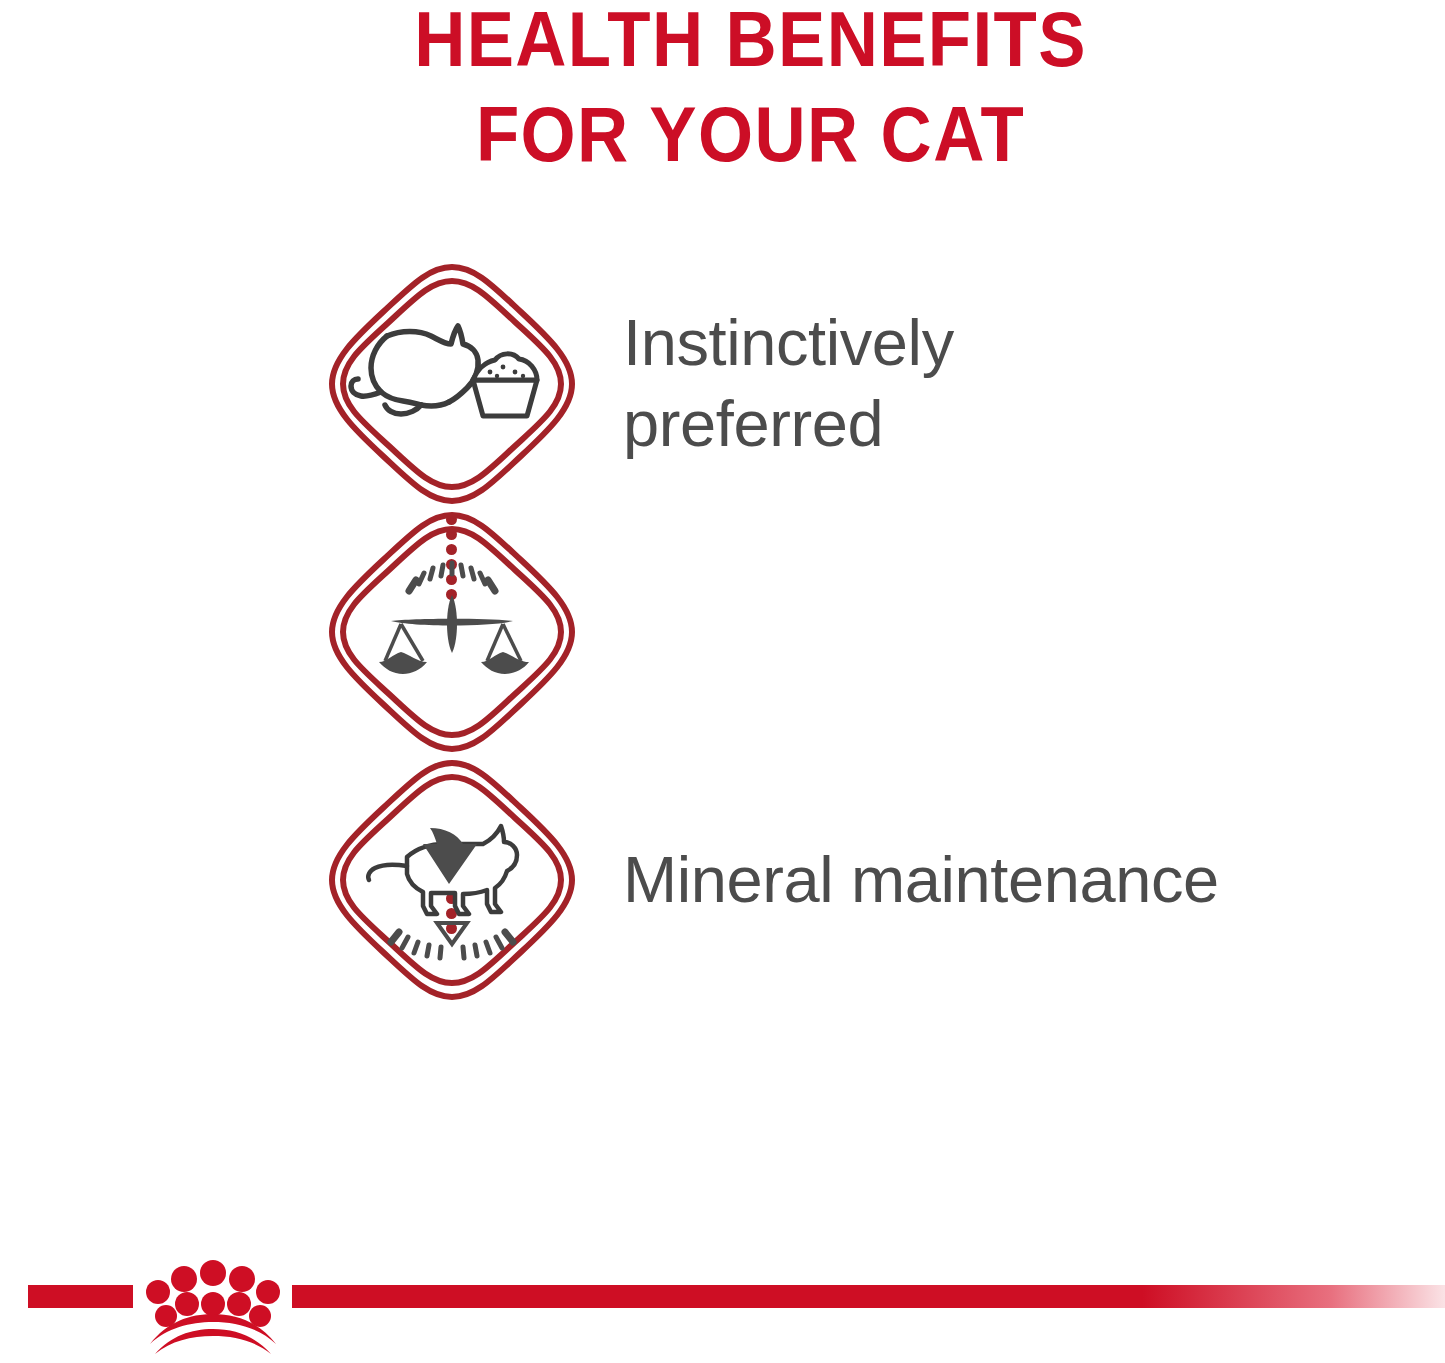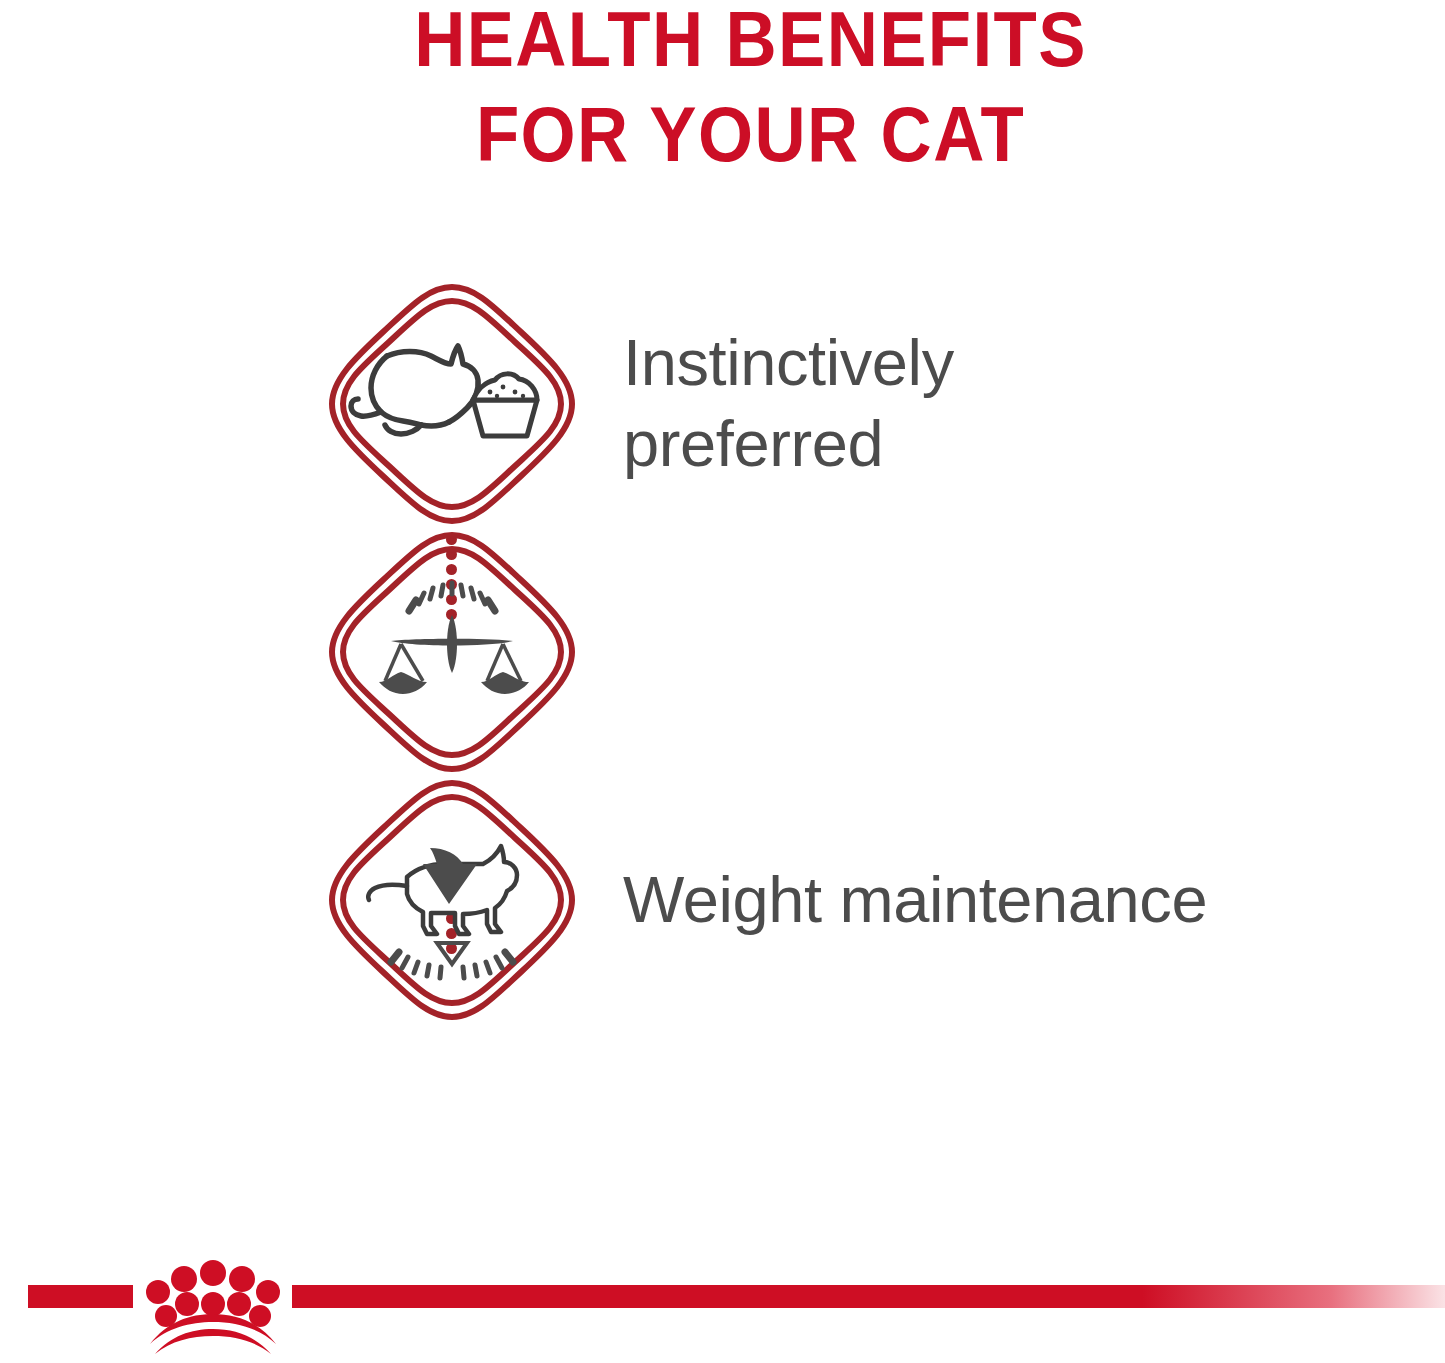--- a/index.html
+++ b/index.html
@@ -37,21 +37,21 @@
     line-height: 95px;
     letter-spacing: 1.5px;
     transform: scaleX(0.92);
     transform-origin: center;
     white-space: nowrap;
   }
 
   
   .benefits {
     position: absolute;
-    top: 280px;
+    top: 260px;
     left: 0;
     width: 1249px;
   }
   .benefit-row {
     position: relative;
     height: 248px;
     display: flex;
     align-items: center;
   }
 
@@ -279,21 +279,21 @@
             <line x1="102" y1="200" x2="104" y2="189" stroke-width="5"></line>
             <line x1="115" y1="202" x2="116" y2="191" stroke-width="5"></line>
             <line x1="139" y1="202" x2="138" y2="191" stroke-width="5"></line>
             <line x1="152" y1="200" x2="150" y2="189" stroke-width="5"></line>
             <line x1="165" y1="197" x2="161" y2="186" stroke-width="5"></line>
             <line x1="177" y1="192" x2="171" y2="181" stroke-width="5"></line>
             <line x1="188" y1="186" x2="180" y2="176" stroke-width="7"></line>
           </g>
         </svg>
       </div>
-      <div class="benefit-label">Weight maintenance</div>
+      <div class="benefit-label">Mineral maintenance</div>
     </div>
 
   </div>
 
   <div class="footer">
     <div class="bar-left"></div>
     <div class="bar-right"></div>
     <svg class="crown" viewBox="0 0 160 98" xmlns="http://www.w3.org/2000/svg">
       <g fill="#CE0E24">
 

